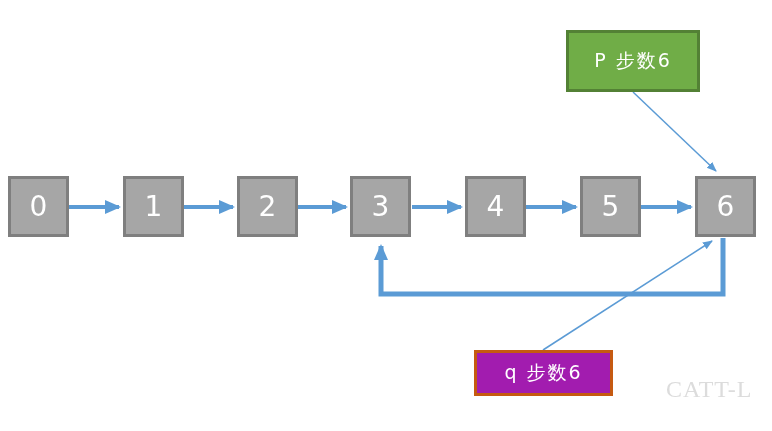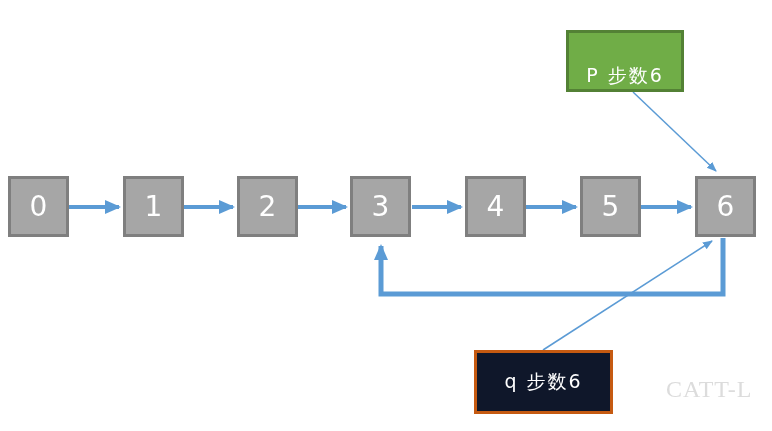--- a/index.html
+++ b/index.html
@@ -44,29 +44,28 @@
     display: flex;
     align-items: center;
     justify-content: center;
     color: #ffffff;
     font-size: 19px;
     letter-spacing: 2px;
     white-space: nowrap;
   }
   .p-box {
     left: 566px; top: 30px;
-    width: 118px; height: 62px;
+    width: 134px; height: 62px;
     background: #70ad47;
     border: 3px solid #538135;
-    align-items: flex-end;
   }
   .q-box {
     left: 474px; top: 350px;
-    width: 139px; height: 64px;
-    background: #0f172a;
+    width: 139px; height: 46px;
+    background: #a21caf;
     border: 3px solid #c55a11;
   }
   .watermark {
     position: absolute;
     left: 666px; top: 376px;
     color: #dcdcdc;
     font-family: "Liberation Serif", "DejaVu Serif", serif;
     font-size: 24px;
     letter-spacing: 1px;
     user-select: none;

